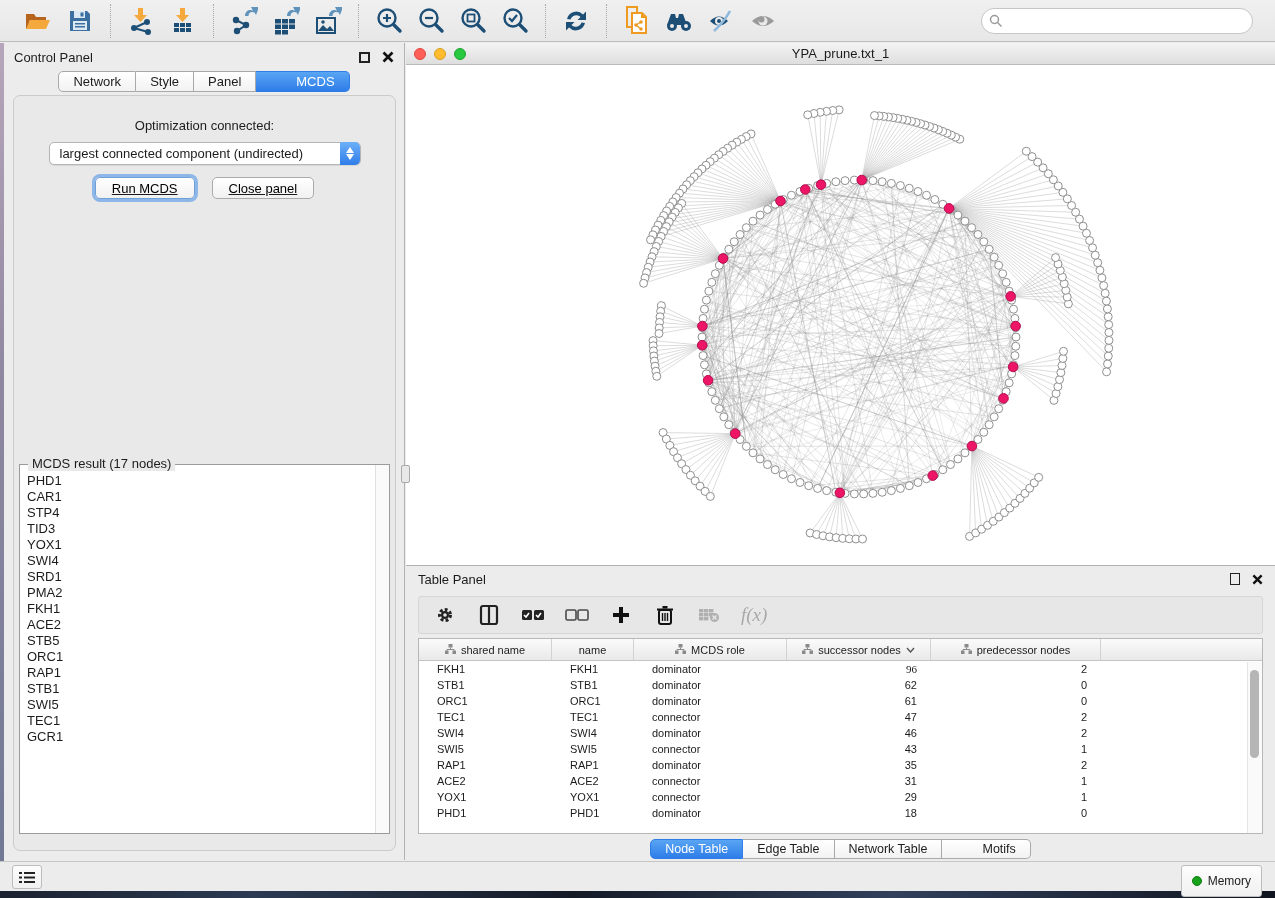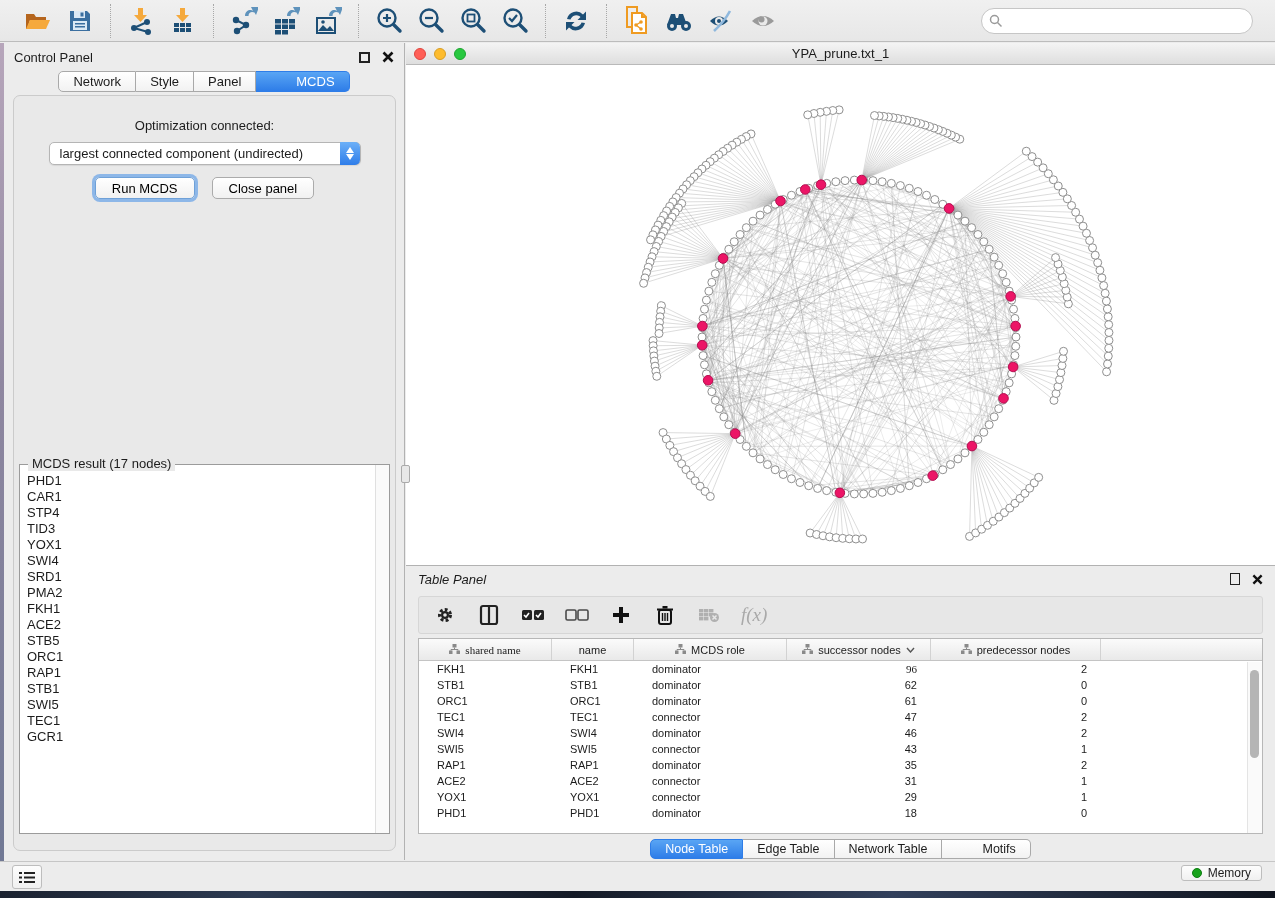--- a/index.html
+++ b/index.html
@@ -42,21 +42,21 @@
   .cp-content { position:absolute; left:9px; top:52px; width:383px; height:756px;
     background:#e9e9e9; border:1px solid #cbcbcb; border-radius:7px; }
   .opt-label { text-align:center; font-size:13px; margin-top:22px; }
   .select { position:relative; margin:9px auto 0; width:312px; height:23px; background:#fff;
     border:1px solid #b5b5b5; border-radius:5px; font-size:13px; line-height:21px;
     padding-left:10px; box-shadow:0 1px 1px rgba(0,0,0,.08); }
   .select .spin { position:absolute; right:0; top:-1px; width:20px; height:23px;
     background:linear-gradient(#6cb0f8,#2f7de9); border-radius:0 5px 5px 0;
     display:flex; flex-direction:column; align-items:center; justify-content:center; gap:1px; }
   .spin svg { display:block; }
-  .cp-buttons { display:flex; justify-content:center; gap:17px; margin-top:12px; }
+  .cp-buttons { display:flex; justify-content:center; gap:17px; margin-top:12px;text-decoration:underline; }
   .btn { height:22px; padding:0 16px; background:linear-gradient(#ffffff,#f1f1f1);
     border:1px solid #ababab; border-radius:5px; font-size:13px; font-family:inherit; cursor:default; }
   .btn.focus-ring { box-shadow:0 0 0 3px rgba(92,156,232,.65); border-color:#6fa1d8; }
   .result-fieldset { position:absolute; left:5px; top:368px; width:371px; height:370px;
     border:1px solid #9b9b9b; background:#fff;padding-left:9px; }
   .result-legend { position:absolute; left:8px; top:-9px; background:#e9e9e9; padding:0 4px;
     font-size:13px; }
   .result-list { position:absolute; inset:8px 14px 2px 7px; overflow:hidden; font-size:13px;
     line-height:16px; }
   .result-scroll { position:absolute; right:0; top:0; bottom:0; width:14px; background:#fafafa;
@@ -93,29 +93,29 @@
     border-right:1px solid #d2d2d2; color:#222; }
   .trow { display:flex; height:16px; font-size:11px; align-items:center; }
   .td { padding:0 6px; white-space:nowrap; overflow:hidden; }
   .td.num { text-align:right; }
   .tbl-scroll { position:absolute; right:0; top:23px; bottom:0; width:15px; background:#fafafa;
     border-left:1px solid #e4e4e4; }
   .tbl-thumb { position:absolute; left:2px; top:8px; width:9px; height:88px; background:#b5b5b5;
     border-radius:5px; }
   .tp-tabs { position:absolute; left:0; right:0; top:273px; display:flex; justify-content:center; }
   .tp-titlebar { height:26px; display:flex; align-items:center; padding:0 12px; font-size:13px; }
-  .tp-titlebar .ttl { flex:1;font-style:italic; }
+  .tp-titlebar .ttl { flex:1; }
 
   
   .status-bar { position:absolute; left:0; top:861px; width:1275px; height:30px;
     background:#ececec; border-top:1px solid #c6c6c6; }
   .list-btn { position:absolute; left:12px; top:3px; width:30px; height:24px;
     background:linear-gradient(#fdfdfd,#f0f0f0); border:1px solid #bdbdbd; border-radius:3px;
     display:flex; align-items:center; justify-content:center; }
-  .memory-btn { position:absolute; right:13px; top:3px; height:16px; padding:0 10px;
+  .memory-btn { position:absolute; right:13px; top:3px; height:32px; padding:0 10px;
     background:linear-gradient(#fdfdfd,#f0f0f0); border:1px solid #bdbdbd; border-radius:3px;
     display:flex; align-items:center; gap:6px; font-size:12px; }
   .mem-dot { width:10px; height:10px; border-radius:50%; background:#17a21b; border:1px solid #0d7d12; }
 </style>
 </head>
 <body>
 
 <div class="toolbar">
   <div class="tb-group">
     <div class="tb-btn">
@@ -1276,21 +1276,21 @@
             <rect x="6" y="10" width="4.4" height="3.4"></rect>
           </g>
         <circle cx="16.5" cy="10.5" r="4.5" fill="#b0b0b0"></circle>
         <path d="M14.5 8.5 l4 4 M18.5 8.5 l-4 4" stroke="#e7e7e7" stroke-width="1.5"></path>
       </svg>
     </span>
     <span class="fx-label">f(x)</span>
   </div>
   <div class="table-box">
     <div class="thead" id="table-head">
-        <div class="th" style="width: 133px; font-family: Liberation Serif, serif;">
+        <div class="th" style="width: 133px;">
           <svg width="11" height="11" viewBox="0 0 11 11">
             <rect x="3.5" y="0" width="4" height="3.5" fill="#8a8a8a"></rect>
             <rect x="0" y="6.5" width="3.5" height="3.5" fill="#8a8a8a"></rect>
             <rect x="7.5" y="6.5" width="3.5" height="3.5" fill="#8a8a8a"></rect>
             <path d="M5.5 3.5 v2 M2 6.5 v-1 h7 v1" stroke="#8a8a8a" fill="none"></path>
           </svg>
           <span>shared name</span>
         </div>
         <div class="th" style="width: 82px;">
           <span>name</span>

